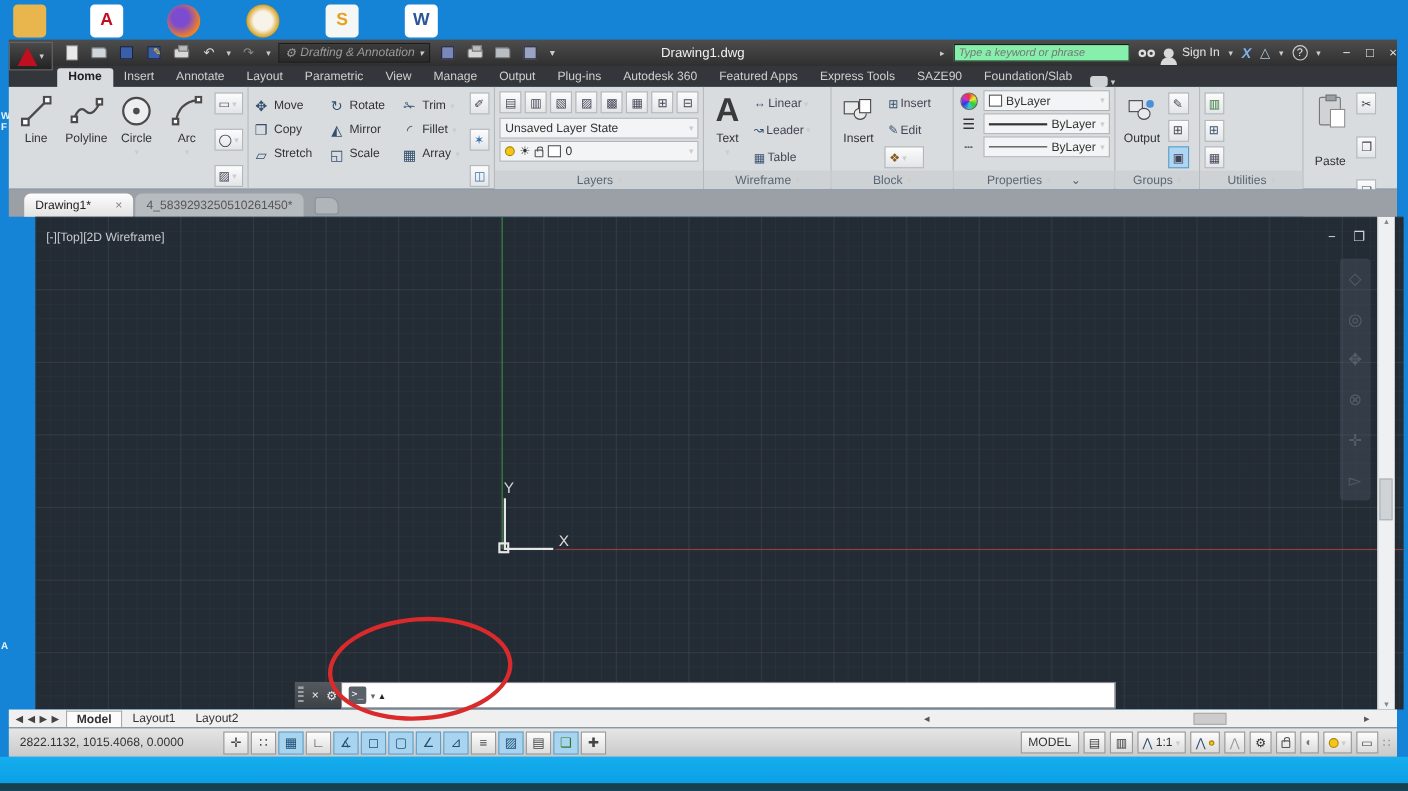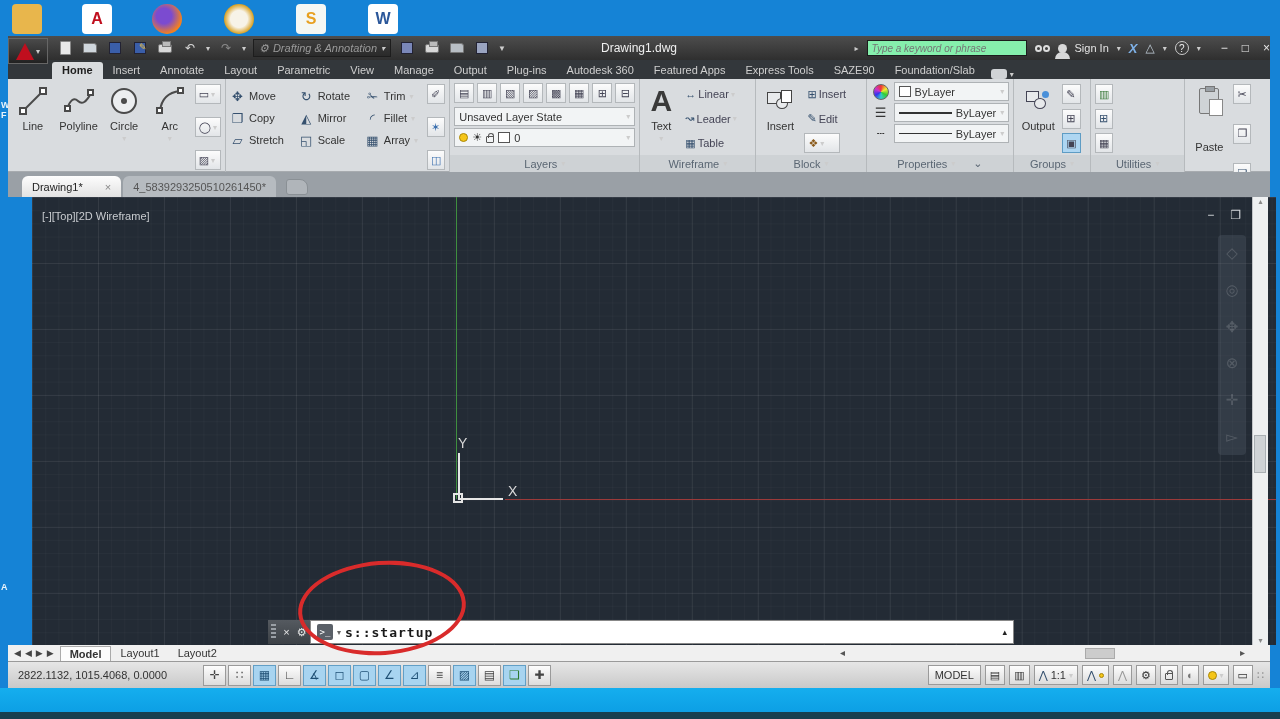--- a/index.html
+++ b/index.html
@@ -635,21 +635,20 @@
 
   <div id="cmdwin" class="abs">
     <div id="cmd-dark">
       <span class="grip-dots"></span>
       <span>×</span>
       <span>⚙</span>
     </div>
     <div id="cmd-field">
       <span class="prompt-box">&gt;_</span>
       <span class="caret" style="color:#666;">▾</span>
-      <input id="cmd-input" value="s::startup" style="">
       <span style="color:#222;font-size:9px;">▴</span>
     </div>
   </div>
   <div id="red-ellipse" class="abs"></div>
 
   <div id="hrow" class="abs">
     <span class="navtape">
       <span>◀</span>
       <span>◀</span>
       <span>▶</span>

